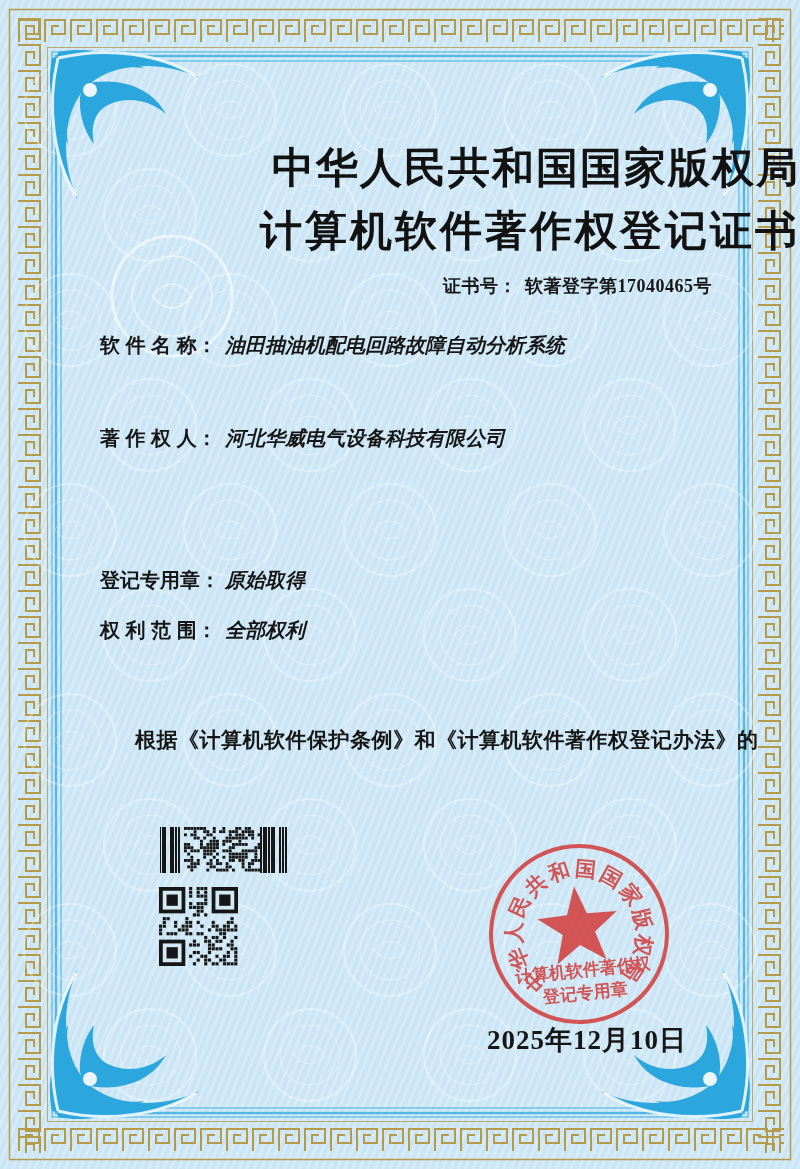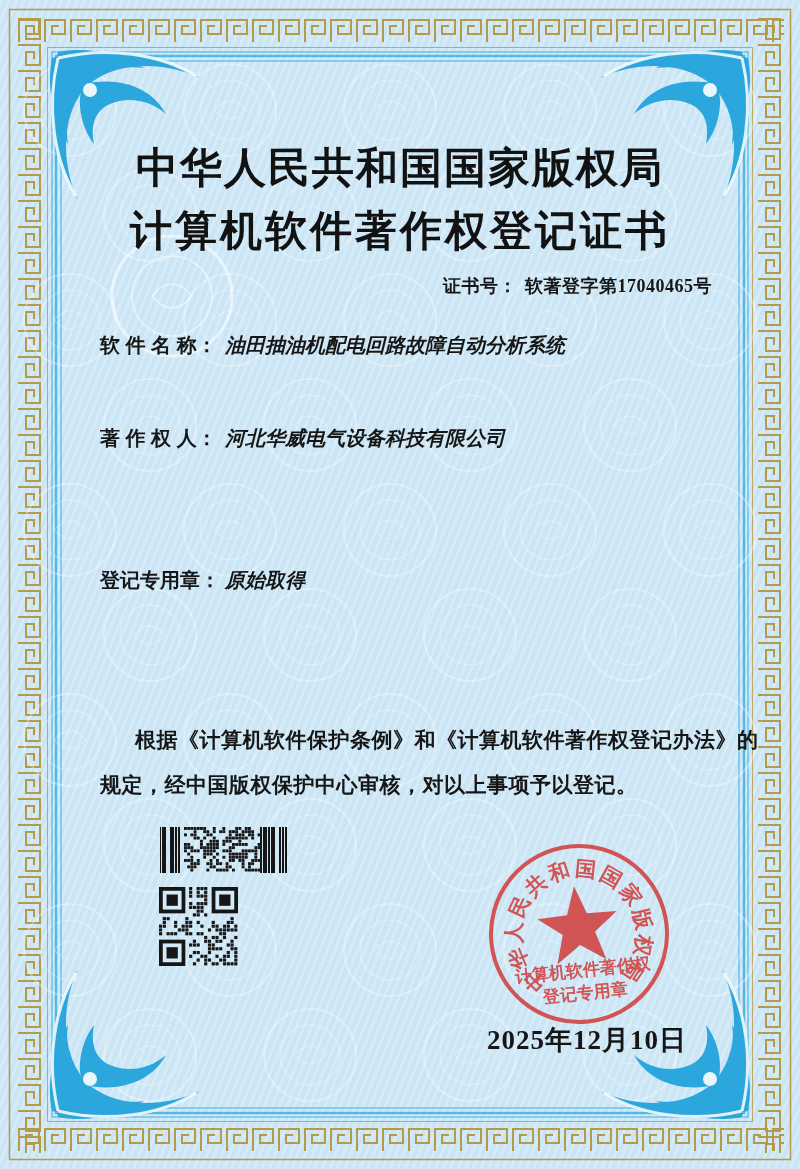--- a/index.html
+++ b/index.html
@@ -5,21 +5,21 @@
   html,body{margin:0;padding:0;}
   .page{
     position:relative;width:800px;height:1169px;overflow:hidden;
     background:
       repeating-linear-gradient(112deg, rgba(255,255,255,.06) 0 3px, rgba(60,140,190,.05) 3px 7px),
       #d3eaf7;
     font-family:"Liberation Serif", serif;
     color:#161616;
   }
   .deco{position:absolute;left:0;top:0;width:800px;height:1169px;}
-  .title{position:absolute;left:0;width:100%;text-align:center;font-weight:700;
+  .title{position:absolute;left:0;width:100%;text-align:right;font-weight:700;
          font-size:42px;color:#121212;font-family:"Liberation Serif",serif;}
   .t1{top:140px;letter-spacing:2px;}
   .t2{top:203px;letter-spacing:3px;}
   .certno{position:absolute;top:274px;left:0;width:712px;text-align:right;
           font-size:18px;font-weight:700;letter-spacing:.5px;}
   .certno .cv{margin-left:8px;}
   .row{position:absolute;left:0;width:800px;height:28px;font-weight:700;font-size:20px;text-align:right;}
   .lab{position:absolute;left:100px;font-family:"Liberation Sans",sans-serif;font-weight:700;white-space:pre;}
   .val{position:absolute;left:225px;font-family:"Liberation Serif",serif;font-weight:700;white-space:pre;font-style:italic;}
   .stmt{position:absolute;font-size:21px;font-weight:700;letter-spacing:.5px;white-space:pre;}
@@ -249,24 +249,27 @@
   <div class="row" style="top:425px">
     <span class="lab">著 作 权 人：</span>
     <span class="val">河北华威电气设备科技有限公司</span>
   </div>
 
   <div class="row" style="top:567px">
     <span class="lab">登记专用章：</span>
     <span class="val">原始取得</span>
   </div>
 
+  <div class="row" style="top:617px">
+    <span class="lab">权 利 范 围：</span>
+    <span class="val">全部权利</span>
+  </div>
 
 
   <div class="stmt" style="left:135px;top:726px">根据《计算机软件保护条例》和《计算机软件著作权登记办法》的</div>
-  <div class="stmt" style="left:100px;top:771px">规定，经中国版权保护中心审核，对以上事项予以登记。</div>
 
   <svg class="codes" id="barcode" style="left:160px;top:827px" width="128" height="47">
       <rect x="0" y="0" width="1" height="46" fill="#161616"></rect>
       <rect x="2" y="0" width="4" height="46" fill="#161616"></rect>
       <rect x="10" y="0" width="4" height="46" fill="#161616"></rect>
       <rect x="15" y="0" width="2" height="46" fill="#161616"></rect>
       <rect x="18" y="0" width="2" height="46" fill="#161616"></rect>
       <rect x="24" y="0" width="2.9" height="2.9" fill="#161616"></rect>
       <rect x="24" y="6.4" width="2.9" height="2.9" fill="#161616"></rect>
       <rect x="24" y="16" width="2.9" height="2.9" fill="#161616"></rect>

